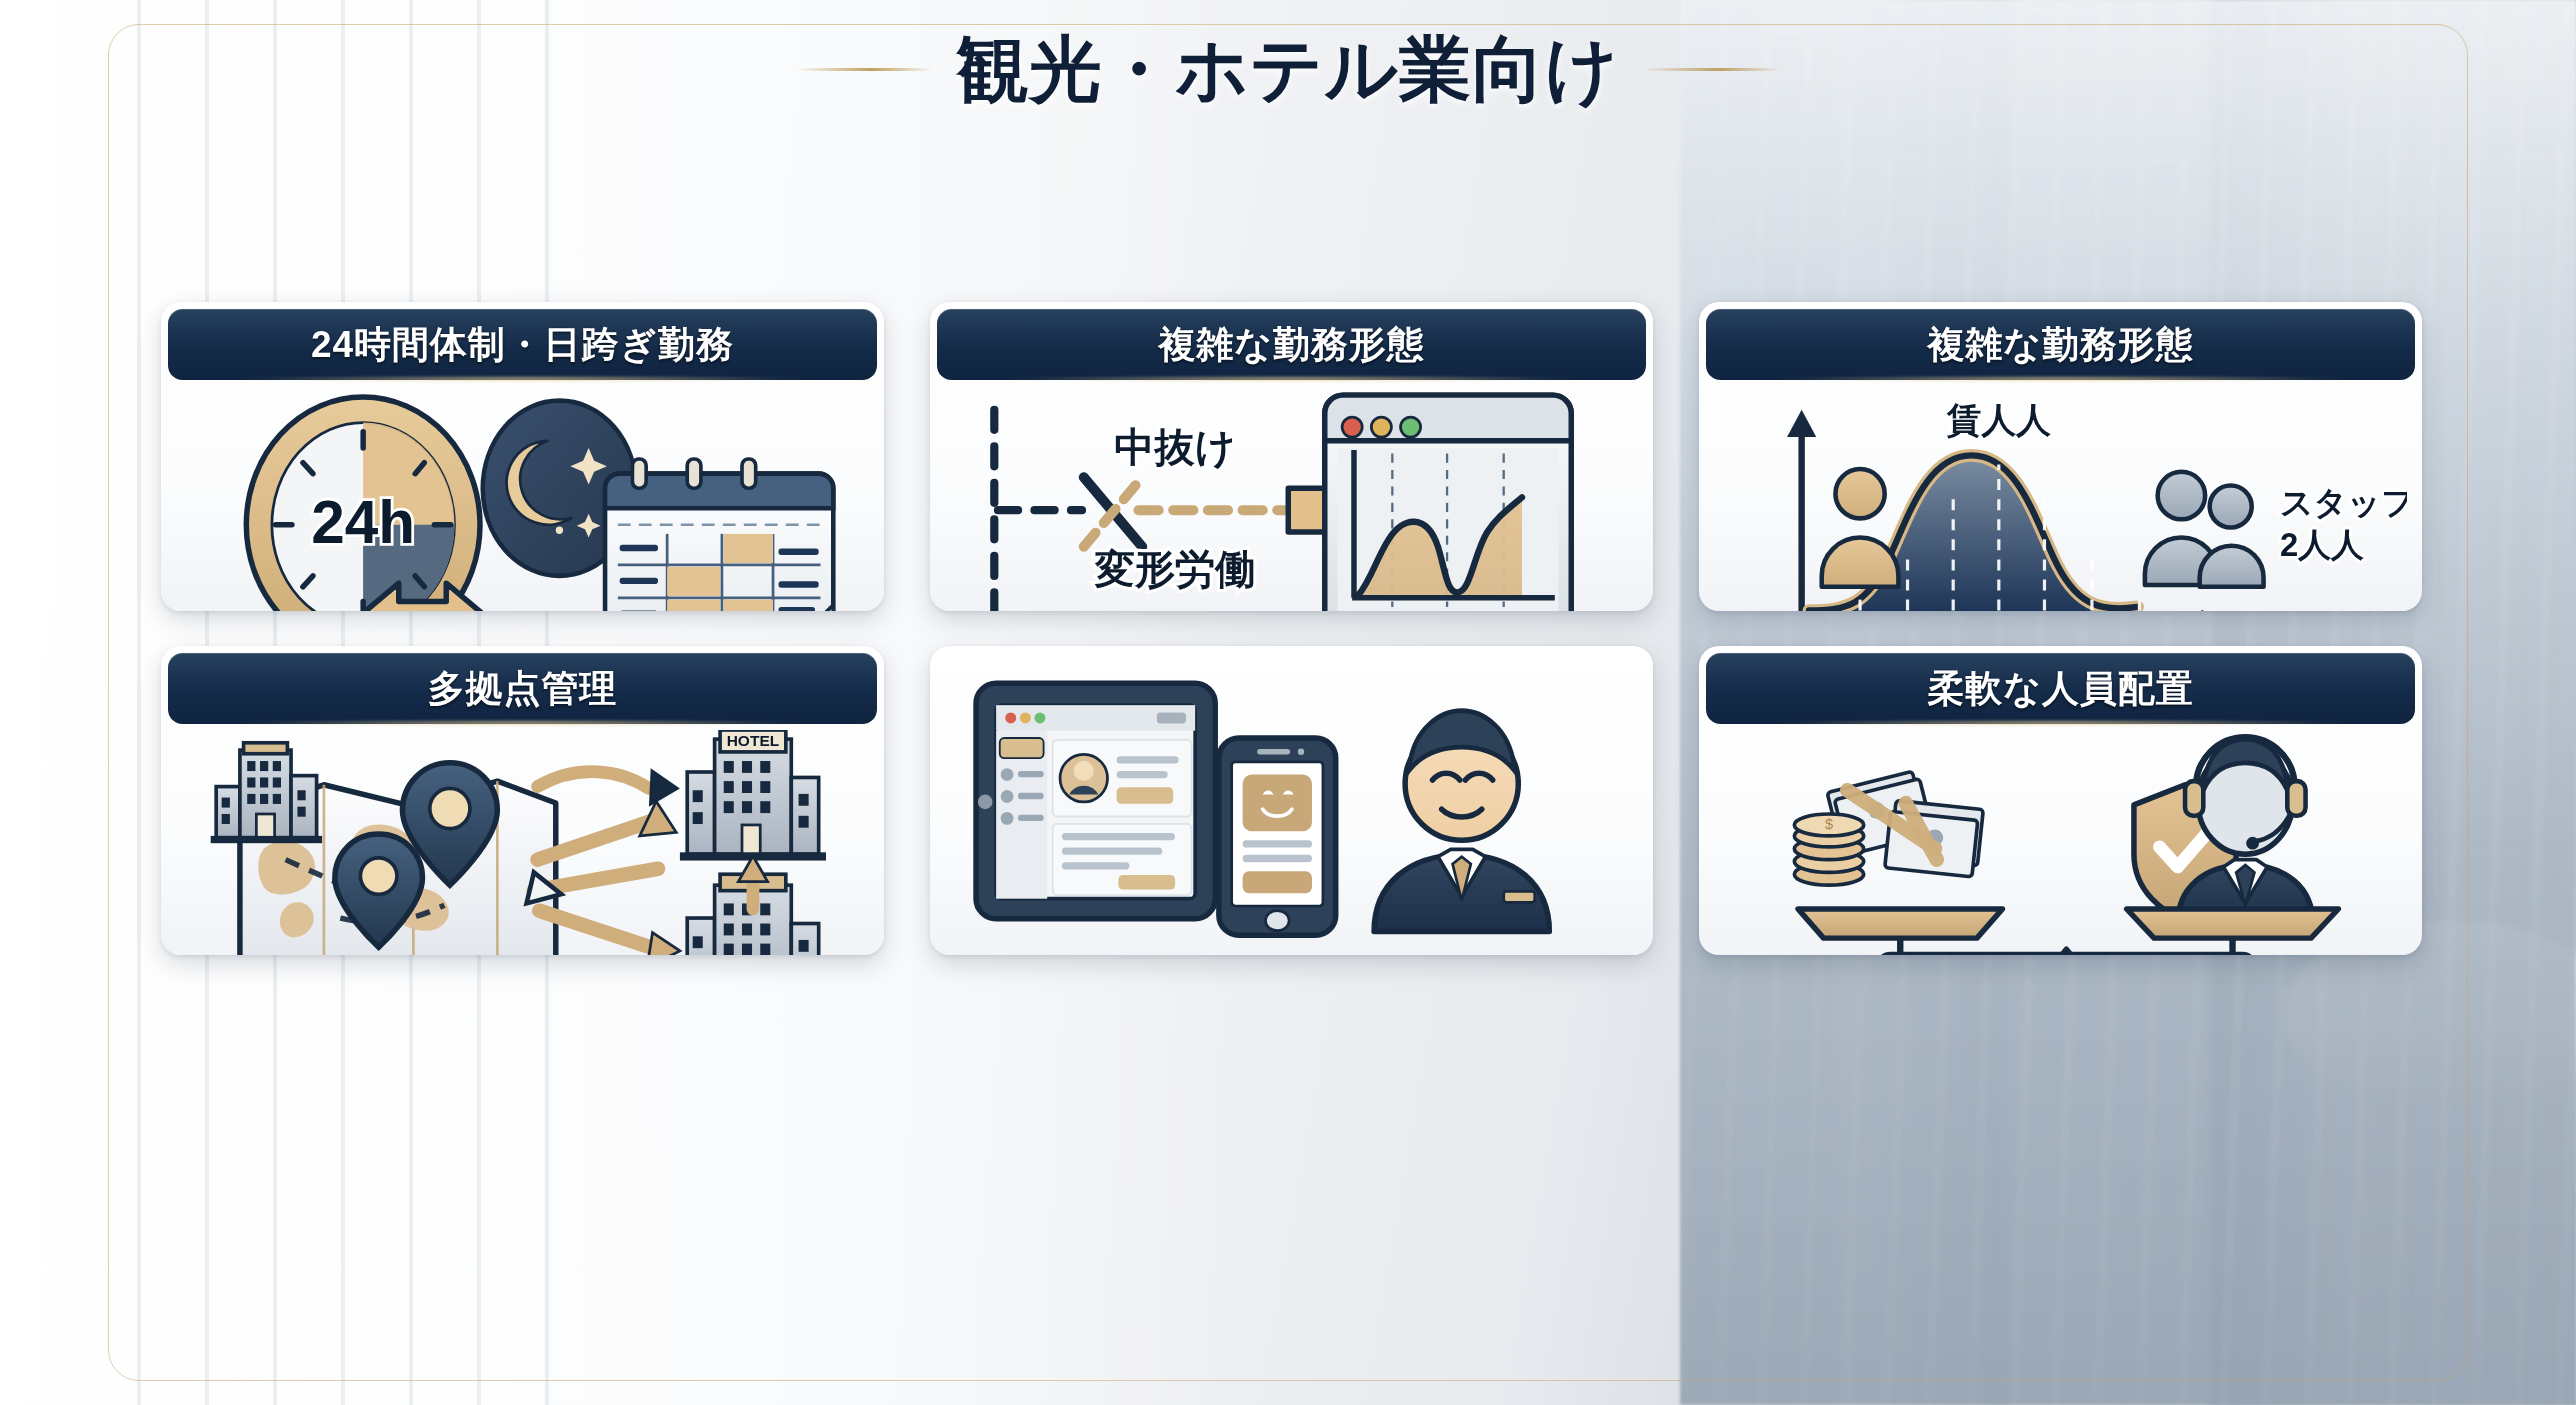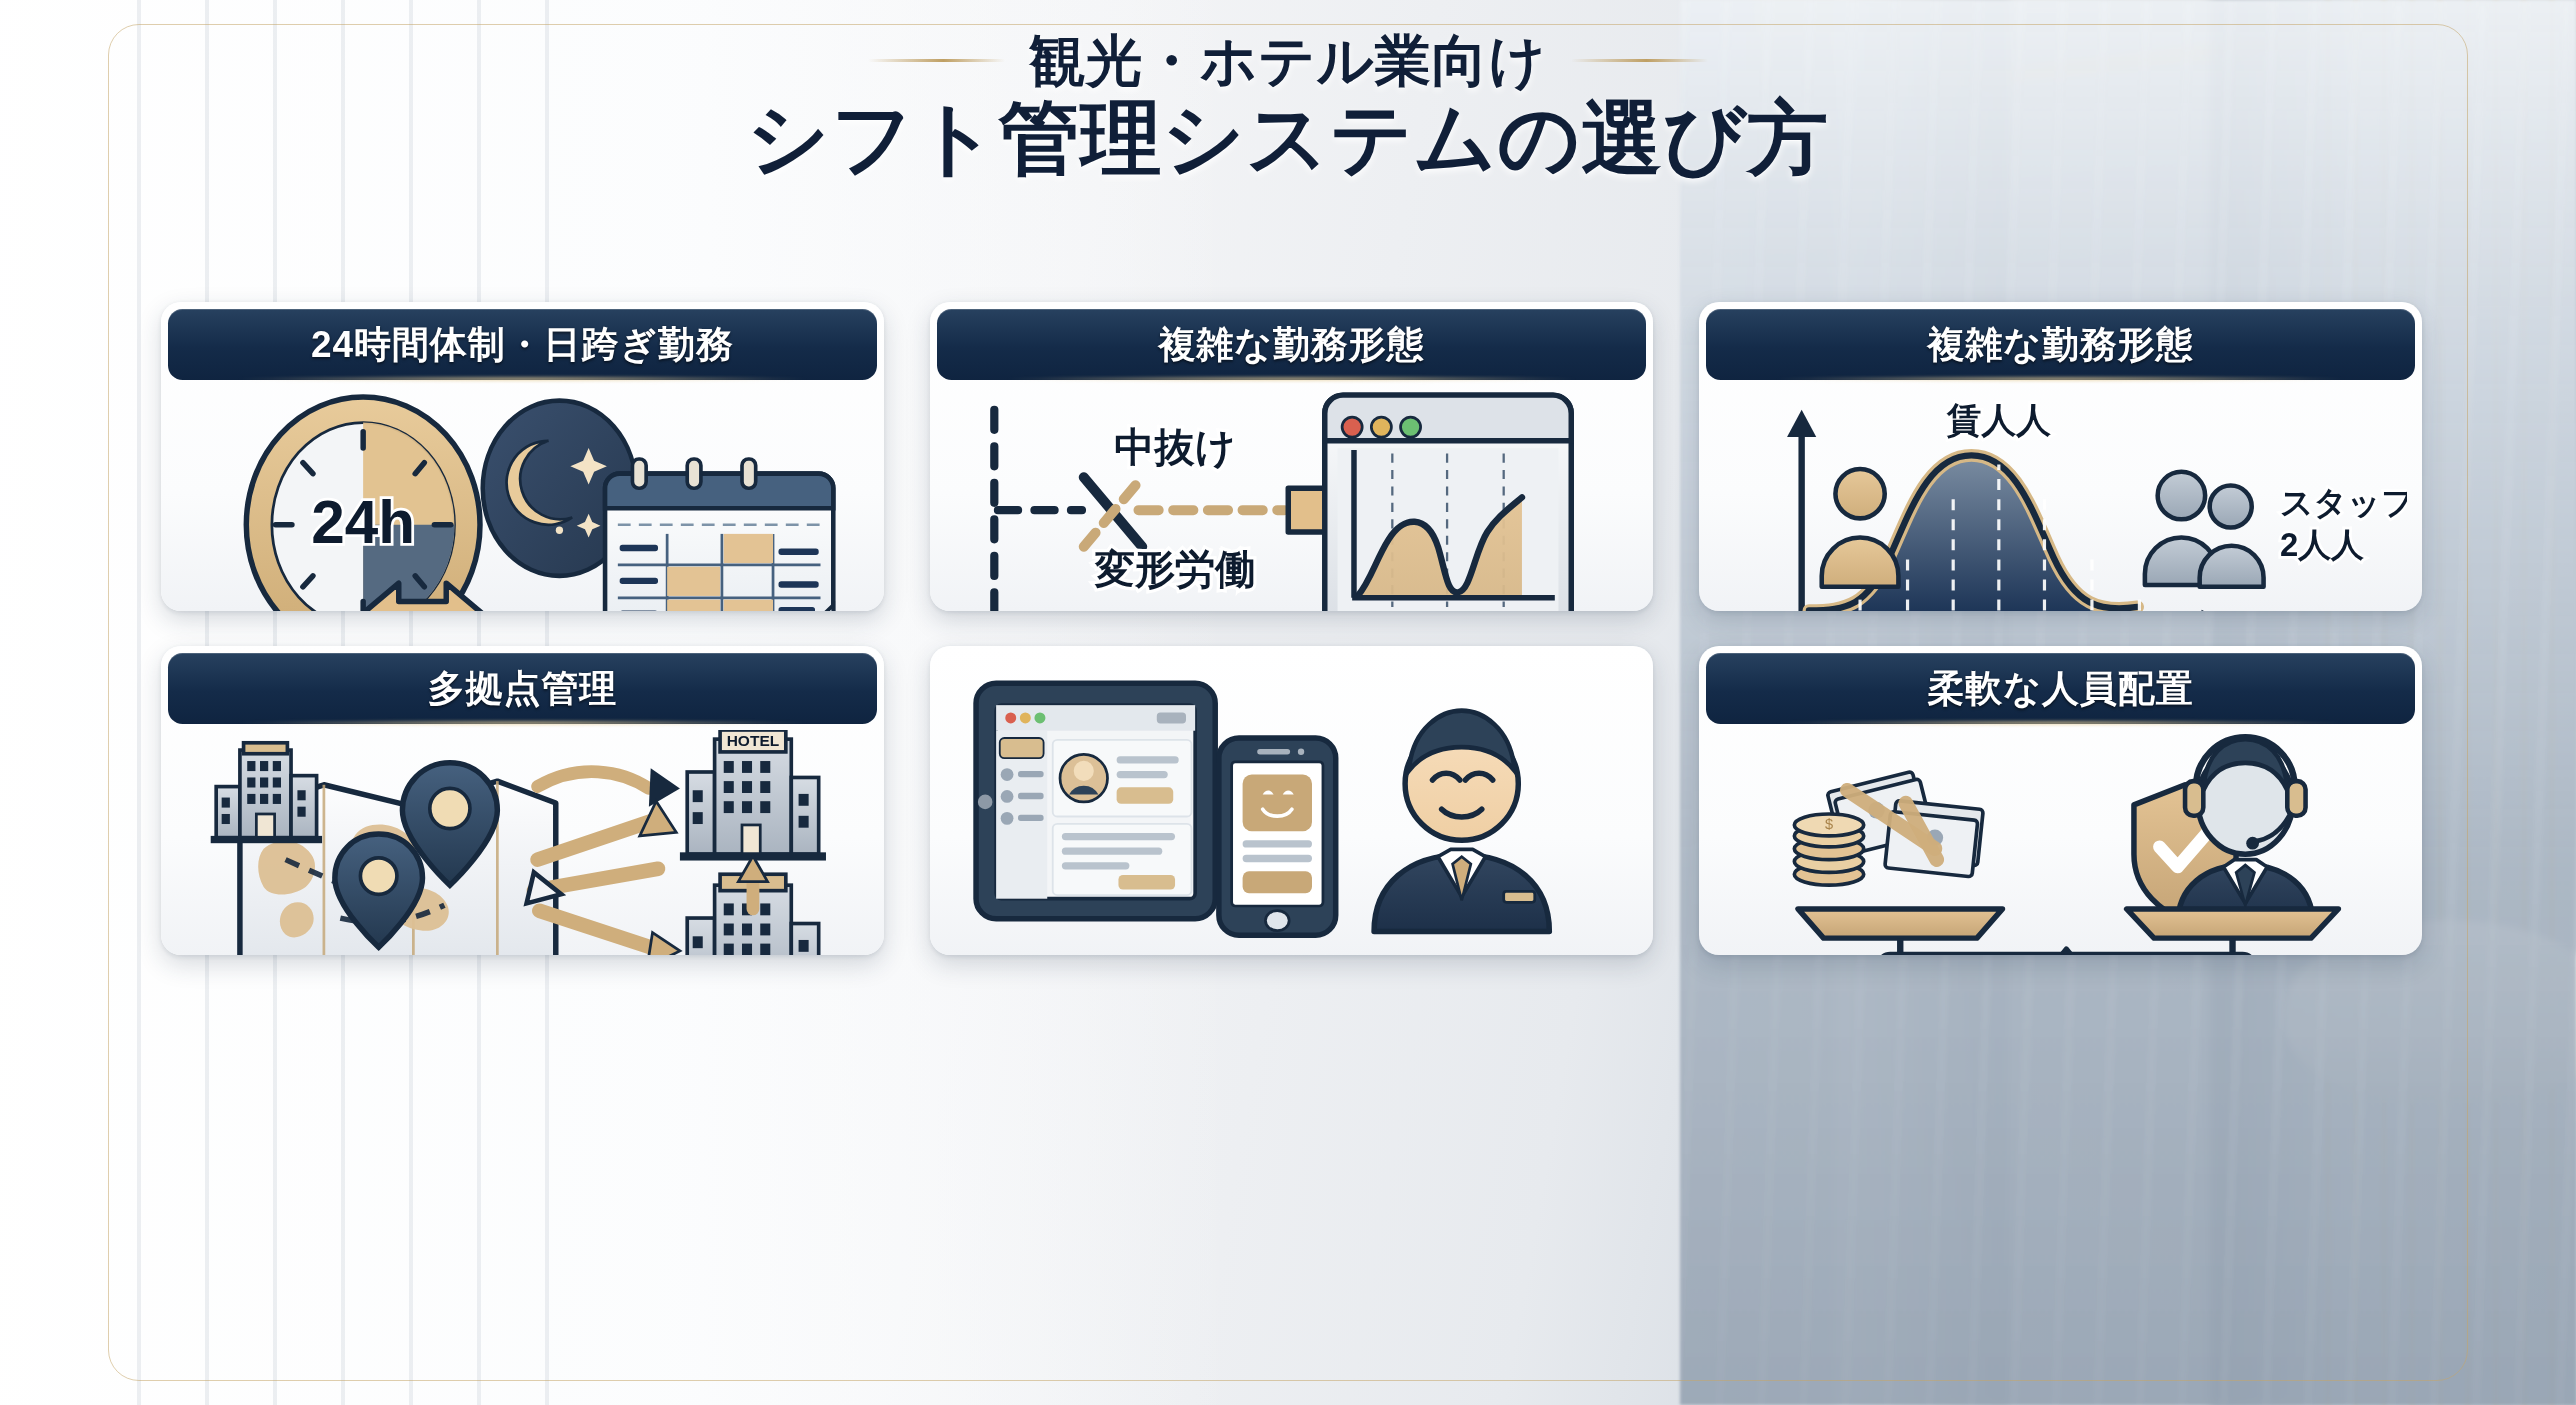--- a/index.html
+++ b/index.html
@@ -99,21 +99,21 @@
     background: linear-gradient(90deg, rgba(198,168,108,0), #bf9f63 55%, rgba(198,168,108,0));
     border-radius: 1.8px;
   }
   .title-main, .title-sub {
     color: #101f38;
     font-weight: 700;
     letter-spacing: 0.9px;
     text-shadow: 0 2.7px 7.3px rgba(255,255,255,.9), 0 0.9px 0 rgba(255,255,255,.7);
     white-space: nowrap;
   }
-  .title-main { font-size: 56px; line-height: 1.06; }
+  .title-main { font-size: 72px; line-height: 1.06; }
   .title-sub  { font-size: 81px; line-height: 1.1; margin-top: 3.7px; }
 
   
   .grid {
     position: absolute;
     left: 161px; top: 302px;
     width: 2259px;
     display: grid;
     grid-template-columns: repeat(3, 723px);
     grid-template-rows: 309px 309px;
@@ -180,21 +180,20 @@
   <div class="bg-left-glow"></div>
   <div class="bg-vertical-sheen"></div>
   <div class="gold-frame"></div>
 
   <div class="title-wrap">
     <div class="title-line">
       <span class="rule"></span>
       <span class="title-main">観光・ホテル業向け</span>
       <span class="rule"></span>
     </div>
-    <div class="title-sub">シフト管理システムの選び方</div>
   </div>
 
   <div class="grid">
 
     <div class="card">
       <div class="card-head">
         <span class="card-head-text">24時間体制・日跨ぎ勤務</span>
       </div>
       <div class="card-art">
         <svg class="art" viewBox="0 0 760 300" preserveAspectRatio="xMidYMid meet">

